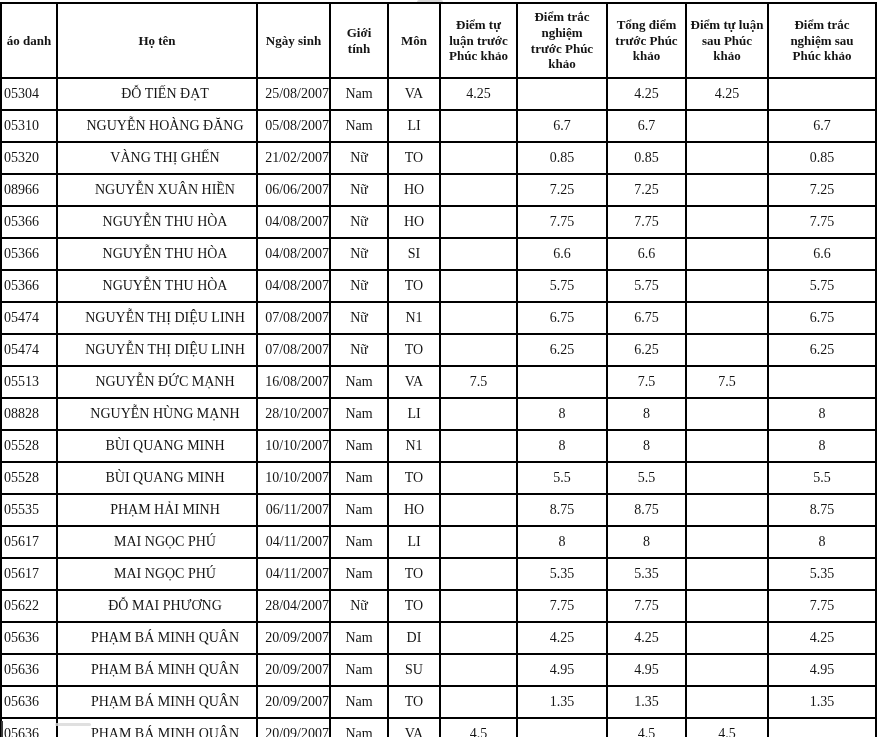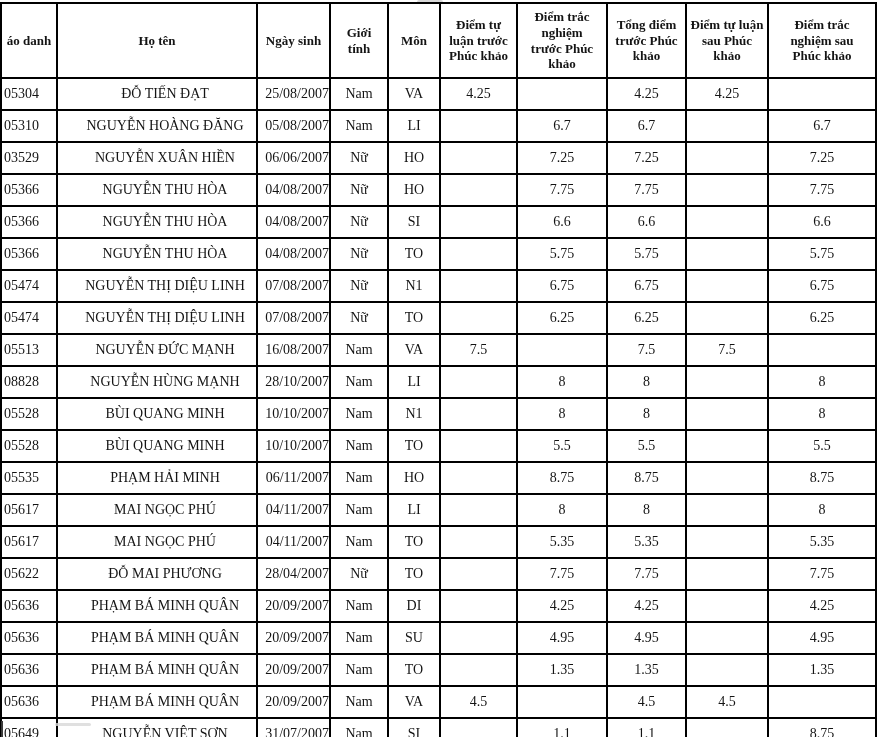--- a/index.html
+++ b/index.html
@@ -160,21 +160,33 @@
           <td class="c-dob">05/08/2007</td>
           <td class="c-gender">Nam</td>
           <td class="c-subject">LI</td>
           <td class="c-essay_before"></td>
           <td class="c-mc_before">6.7</td>
           <td class="c-total_before">6.7</td>
           <td class="c-essay_after"></td>
           <td class="c-mc_after">6.7</td>
         </tr>
         <tr>
-          <td class="c-sbd">03529</td>
+          <td class="c-sbd">05320</td>
+          <td class="c-name">VÀNG THỊ GHẾN</td>
+          <td class="c-dob">21/02/2007</td>
+          <td class="c-gender">Nữ</td>
+          <td class="c-subject">TO</td>
+          <td class="c-essay_before"></td>
+          <td class="c-mc_before">0.85</td>
+          <td class="c-total_before">0.85</td>
+          <td class="c-essay_after"></td>
+          <td class="c-mc_after">0.85</td>
+        </tr>
+        <tr>
+          <td class="c-sbd">08966</td>
           <td class="c-name">NGUYỄN XUÂN HIỀN</td>
           <td class="c-dob">06/06/2007</td>
           <td class="c-gender">Nữ</td>
           <td class="c-subject">HO</td>
           <td class="c-essay_before"></td>
           <td class="c-mc_before">7.25</td>
           <td class="c-total_before">7.25</td>
           <td class="c-essay_after"></td>
           <td class="c-mc_after">7.25</td>
         </tr>

